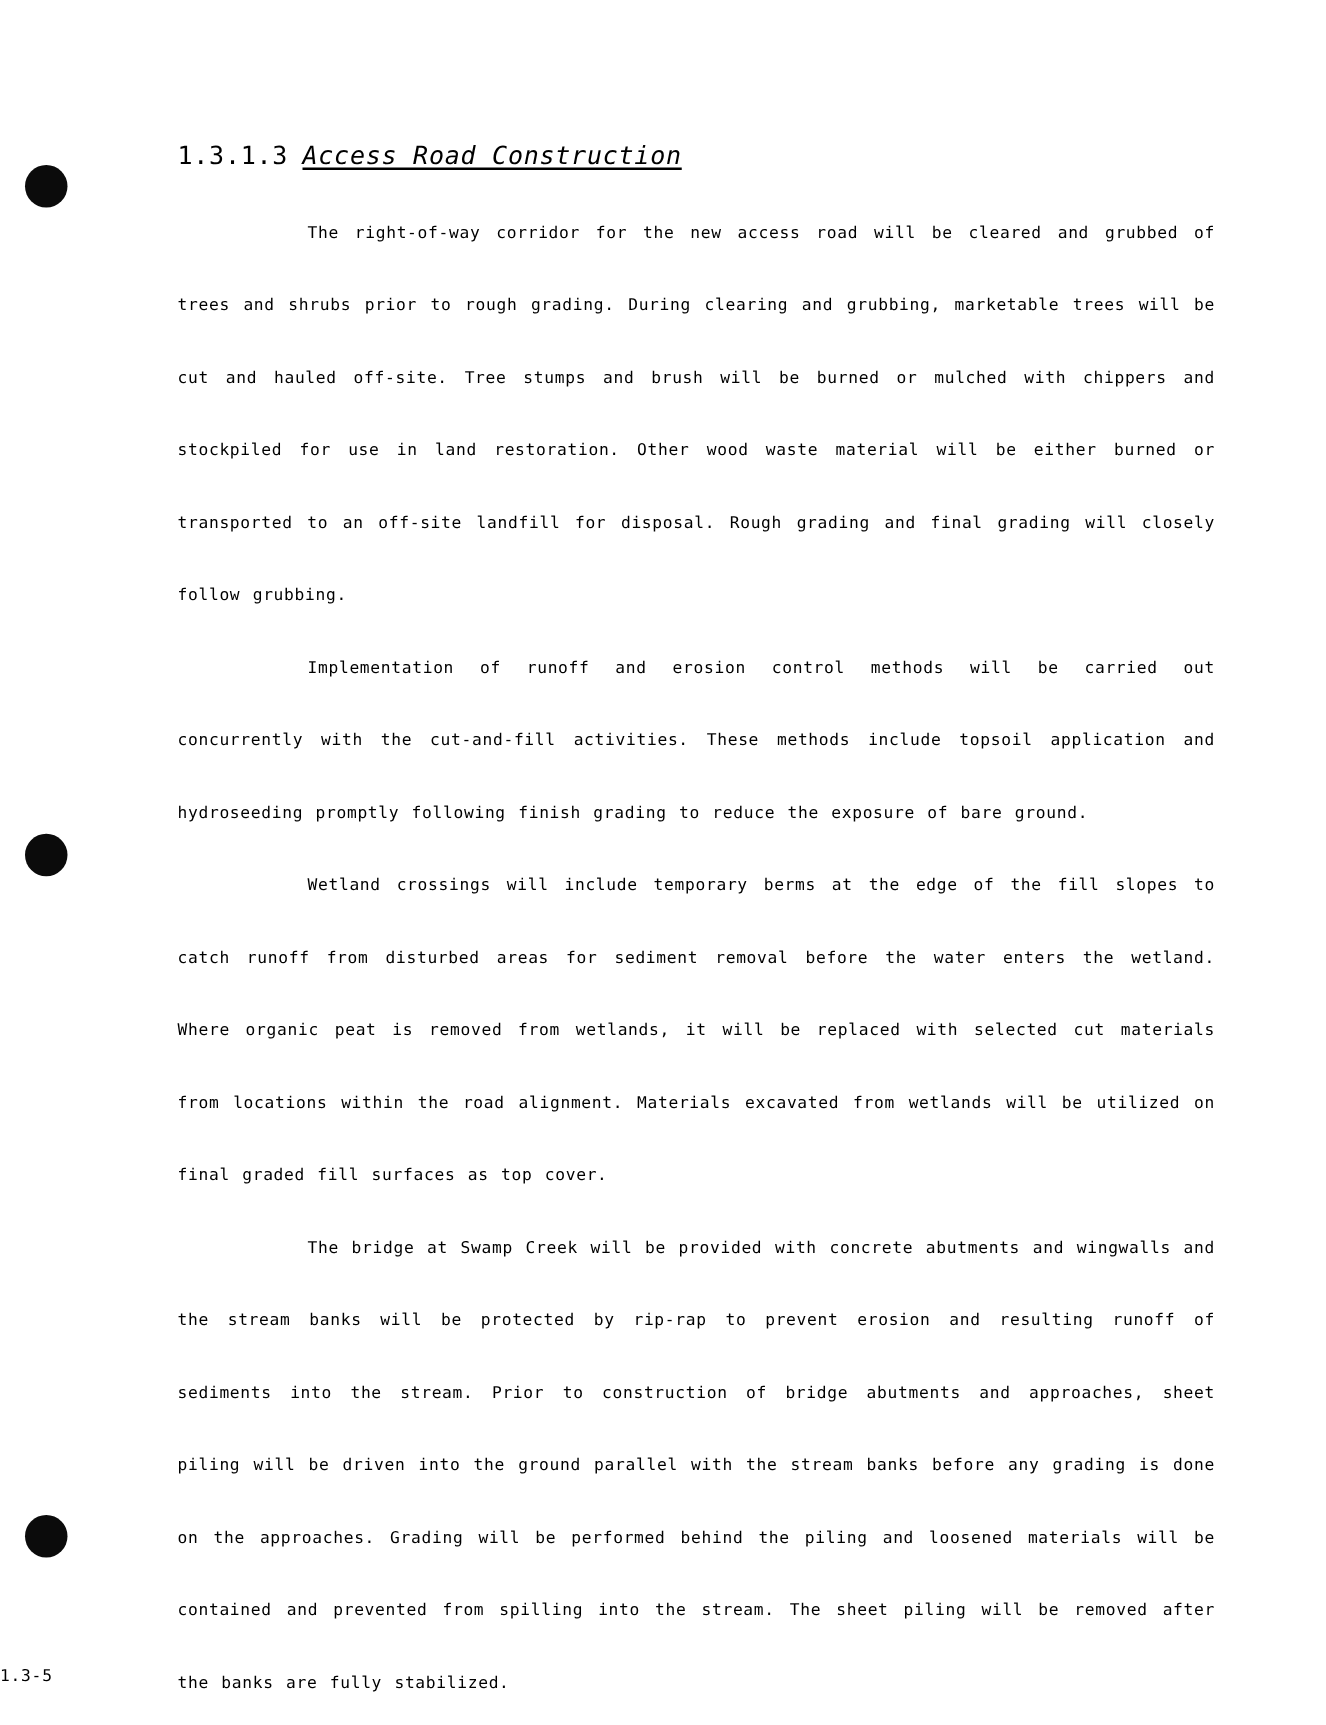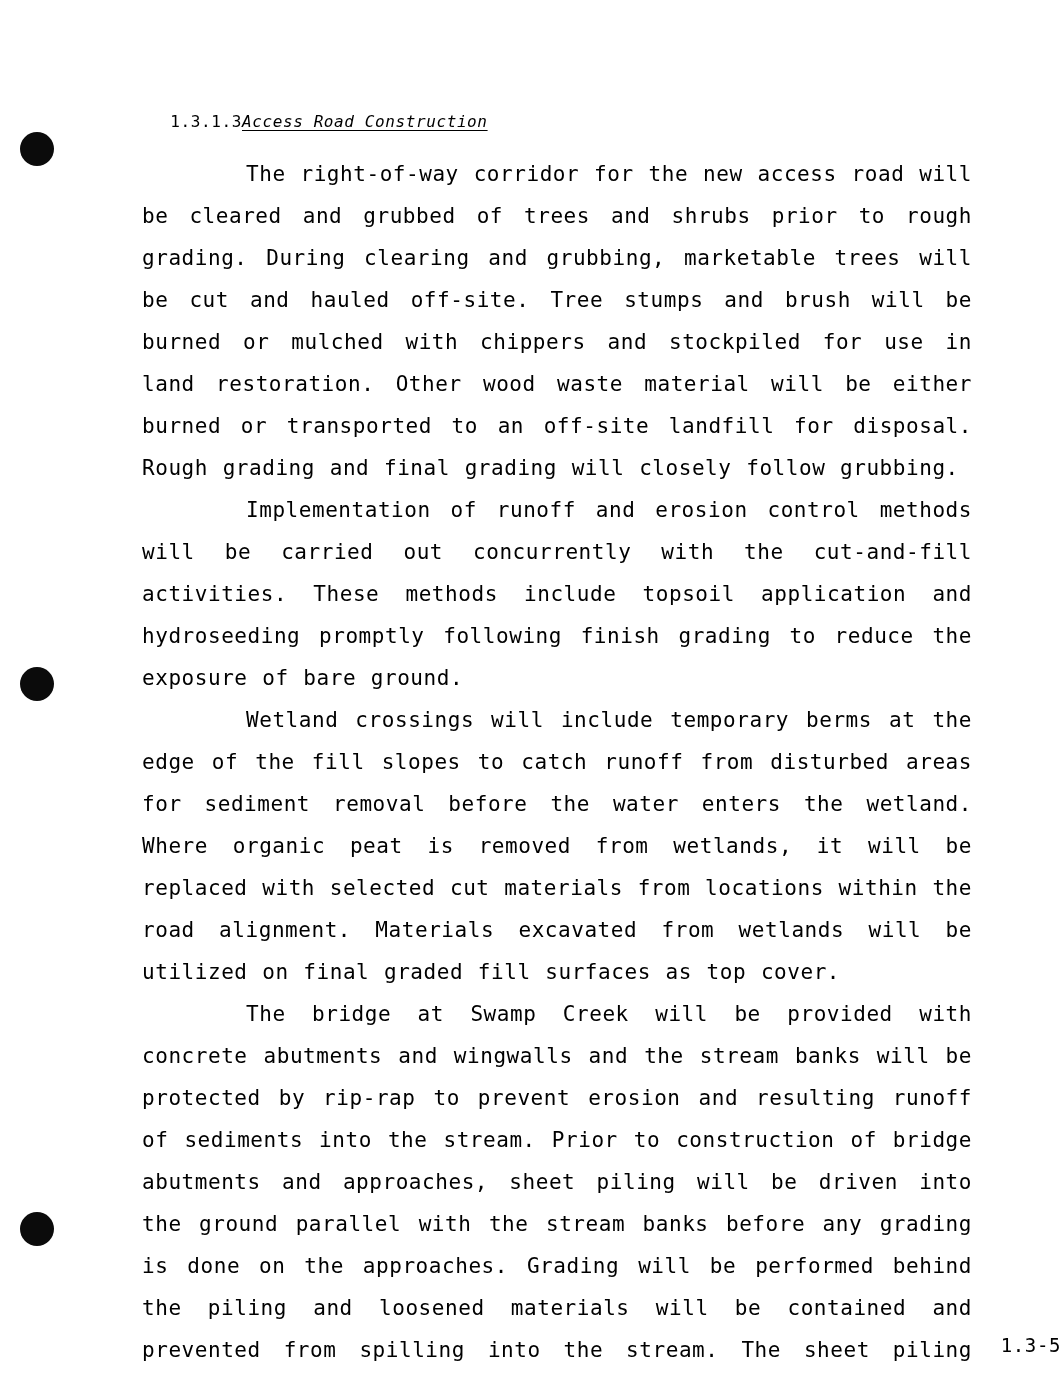--- a/index.html
+++ b/index.html
@@ -36,52 +36,51 @@
   .content {
     position: absolute;
     left: 142px;
     top: 112px;
     width: 830px;
   }
 
   .heading-row {
     display: flex;
     align-items: baseline;
-    font-size: 16px;
+    font-size: 20px;
     letter-spacing: 0.6px;
     margin-bottom: 22px;
-    text-align: right;
   }
   .heading-number {
     width: 100px;
     flex: 0 0 auto;
   }
   .heading-title {
     text-decoration: underline;
     text-underline-offset: 3px;
     font-style: italic;
   }
 
   p.para {
-    font-size: 21px;
-    line-height: 42px;
+    font-size: 13px;
+    line-height: 58px;
     letter-spacing: 0.55px;
     margin: 0 0 0 0;
     text-align: justify;
     text-indent: 104px;
     word-spacing: 1.5px;
   }
 
   .footer {
     position: absolute;
     left: 0;
     right: 0;
     top: 1334px;
-    text-align: right;
-    font-size: 19px;
+    text-align: left;
+    font-size: 13px;
     letter-spacing: 0.6px;
   }
 </style>
 </head>
 <body>
 
 <div class="page">
 
   <div class="hole h1"></div>
   <div class="hole h2"></div>

